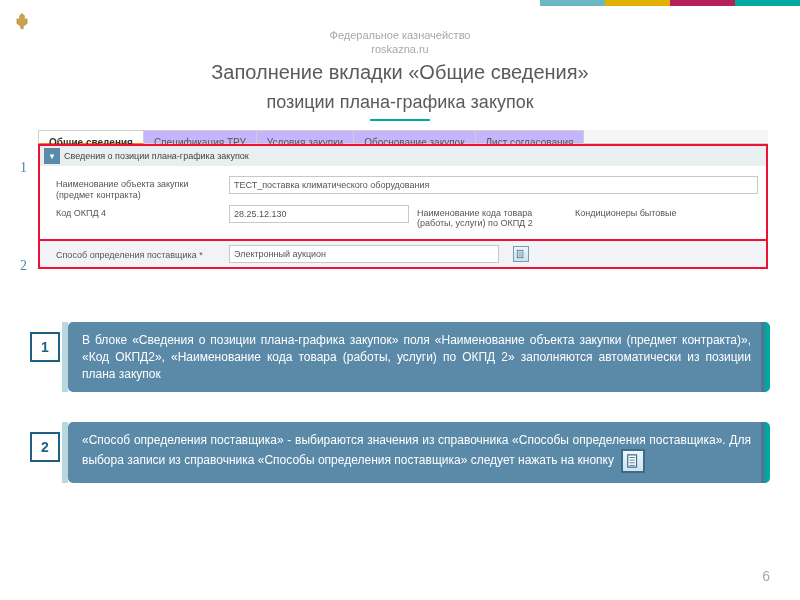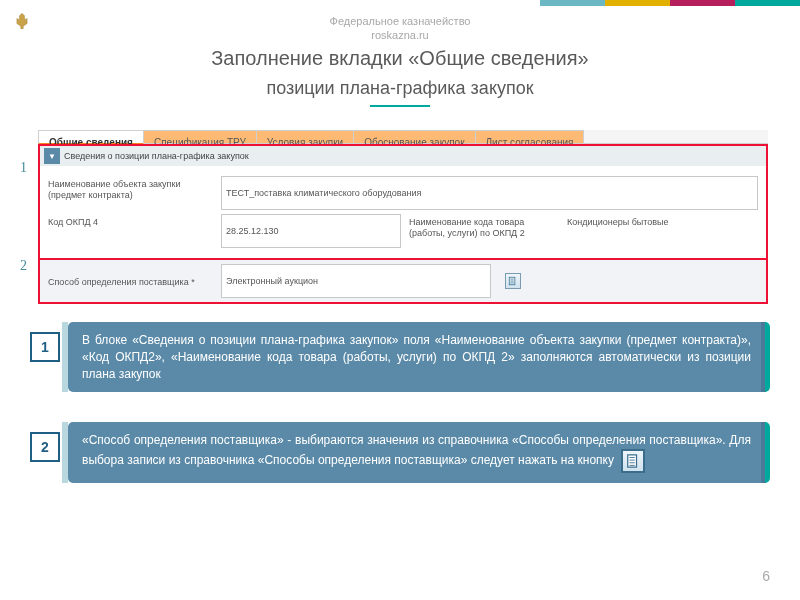--- a/index.html
+++ b/index.html
@@ -23,21 +23,21 @@
 
   .eagle {
     position: absolute; top: 12px; left: 14px;
     width: 16px; height: 18px;
   }
 
   .header-small {
     text-align: center;
     color: #a8a8a8;
     font-size: 11px;
-    padding-top: 14px;
+    padding-top: 28px;
     line-height: 1.3;
   }
   .title {
     text-align: center;
     color: #5a5a5a;
     font-size: 20px;
     margin-top: 4px;
     font-weight: normal;
   }
   .subtitle {
@@ -70,21 +70,21 @@
     height: 14px;
     font-size: 10px;
     color: #555;
     border-bottom: 1px solid #d0d0d0;
     background: #f5f5f5;
   }
   .tab {
     padding: 6px 10px;
     border: 1px solid #d0d0d0;
     border-bottom: none;
-    background: #fdba74;
+    background: #c4b5fd;
     cursor: pointer;
     margin-right: -1px;
   }
   .tab.active {
     background: #fff;
     border-bottom: 2px solid #f58220;
     font-weight: bold;
     color: #333;
   }
 
@@ -113,27 +113,27 @@
     padding: 6px 8px 10px;
     font-size: 9px;
     color: #555;
   }
   .form-row {
     display: flex;
     align-items: flex-start;
     margin-top: 4px;
     gap: 8px;
   }
-  .lbl { width: 165px; line-height: 1.2; padding-top: 3px; }
+  .lbl { width: 165px; line-height: 1.2; padding-top: 3px; margin-left: 8px; }
   .lbl2 { width: 150px; line-height: 1.2; padding-top: 3px; }
   .input {
     height: 18px;
     border: 1px solid #c8c8c8;
     background: #fff;
-    padding: 16px 4px;
+    padding: 0 4px;
     font-size: 9px;
     color: #555;
     display: flex;
     align-items: center;
     flex: 1;
   }
   .input.sm { flex: 0 0 180px; }
   .val-plain { padding-top: 3px; color: #555; }
 
   .row2-box {

